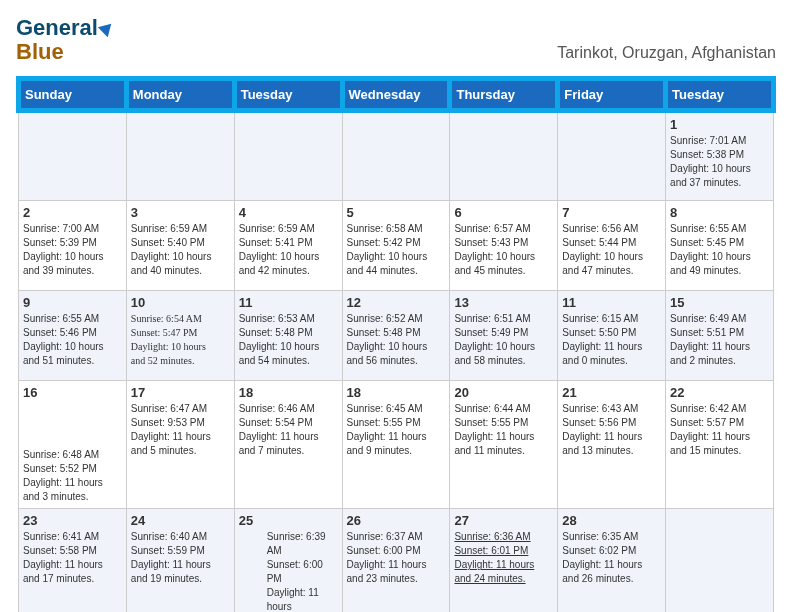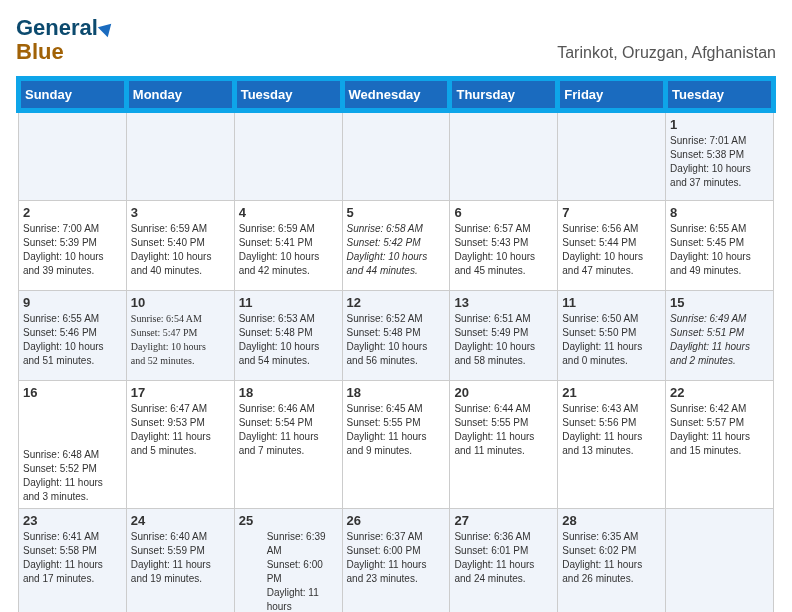--- a/index.html
+++ b/index.html
@@ -157,21 +157,21 @@
         </td>
         <td>
           <span class="day-num">4</span>
           <div class="day-info" style="white-space: pre-line;">Sunrise: 6:59 AM
 Sunset: 5:41 PM
 Daylight: 10 hours
 and 42 minutes.</div>
         </td>
         <td>
           <span class="day-num">5</span>
-          <div class="day-info" style="white-space: pre-line; font-style: italic;">Sunrise: 6:58 AM
+          <div class="day-info" style="white-space: pre-line;">Sunrise: 6:58 AM
 Sunset: 5:42 PM
 Daylight: 10 hours
 and 44 minutes.</div>
         </td>
         <td>
           <span class="day-num">6</span>
           <div class="day-info" style="white-space: pre-line;">Sunrise: 6:57 AM
 Sunset: 5:43 PM
 Daylight: 10 hours
 and 45 minutes.</div>
@@ -222,28 +222,28 @@
         </td>
         <td>
           <span class="day-num">13</span>
           <div class="day-info" style="white-space: pre-line;">Sunrise: 6:51 AM
 Sunset: 5:49 PM
 Daylight: 10 hours
 and 58 minutes.</div>
         </td>
         <td>
           <span class="day-num">11</span>
-          <div class="day-info" style="white-space: pre-line;">Sunrise: 6:50 AM
+          <div class="day-info" style="white-space: pre-line;">Sunrise: 6:15 AM
 Sunset: 5:50 PM
 Daylight: 11 hours
 and 0 minutes.</div>
         </td>
         <td>
           <span class="day-num">15</span>
-          <div class="day-info" style="white-space: pre-line; font-style: italic;">Sunrise: 6:49 AM
+          <div class="day-info" style="white-space: pre-line;">Sunrise: 6:49 AM
 Sunset: 5:51 PM
 Daylight: 11 hours
 and 2 minutes.</div>
         </td>
       </tr>
       <tr>
         <td>
           <span class="day-num">16</span>
           <div class="day-info" style="white-space: pre-line; margin-top: 48px;">Sunrise: 6:48 AM
 Sunset: 5:52 PM
@@ -317,21 +317,21 @@
         </td>
         <td>
           <span class="day-num">26</span>
           <div class="day-info" style="white-space: pre-line;">Sunrise: 6:37 AM
 Sunset: 6:00 PM
 Daylight: 11 hours
 and 23 minutes.</div>
         </td>
         <td>
           <span class="day-num">27</span>
-          <div class="day-info" style="white-space: pre-line;">Sunrise: 6:36 AM
+          <div class="day-info" style="white-space: pre-line; text-decoration: underline;">Sunrise: 6:36 AM
 Sunset: 6:01 PM
 Daylight: 11 hours
 and 24 minutes.</div>
         </td>
         <td>
           <span class="day-num">28</span>
           <div class="day-info" style="white-space: pre-line;">Sunrise: 6:35 AM
 Sunset: 6:02 PM
 Daylight: 11 hours
 and 26 minutes.</div>

